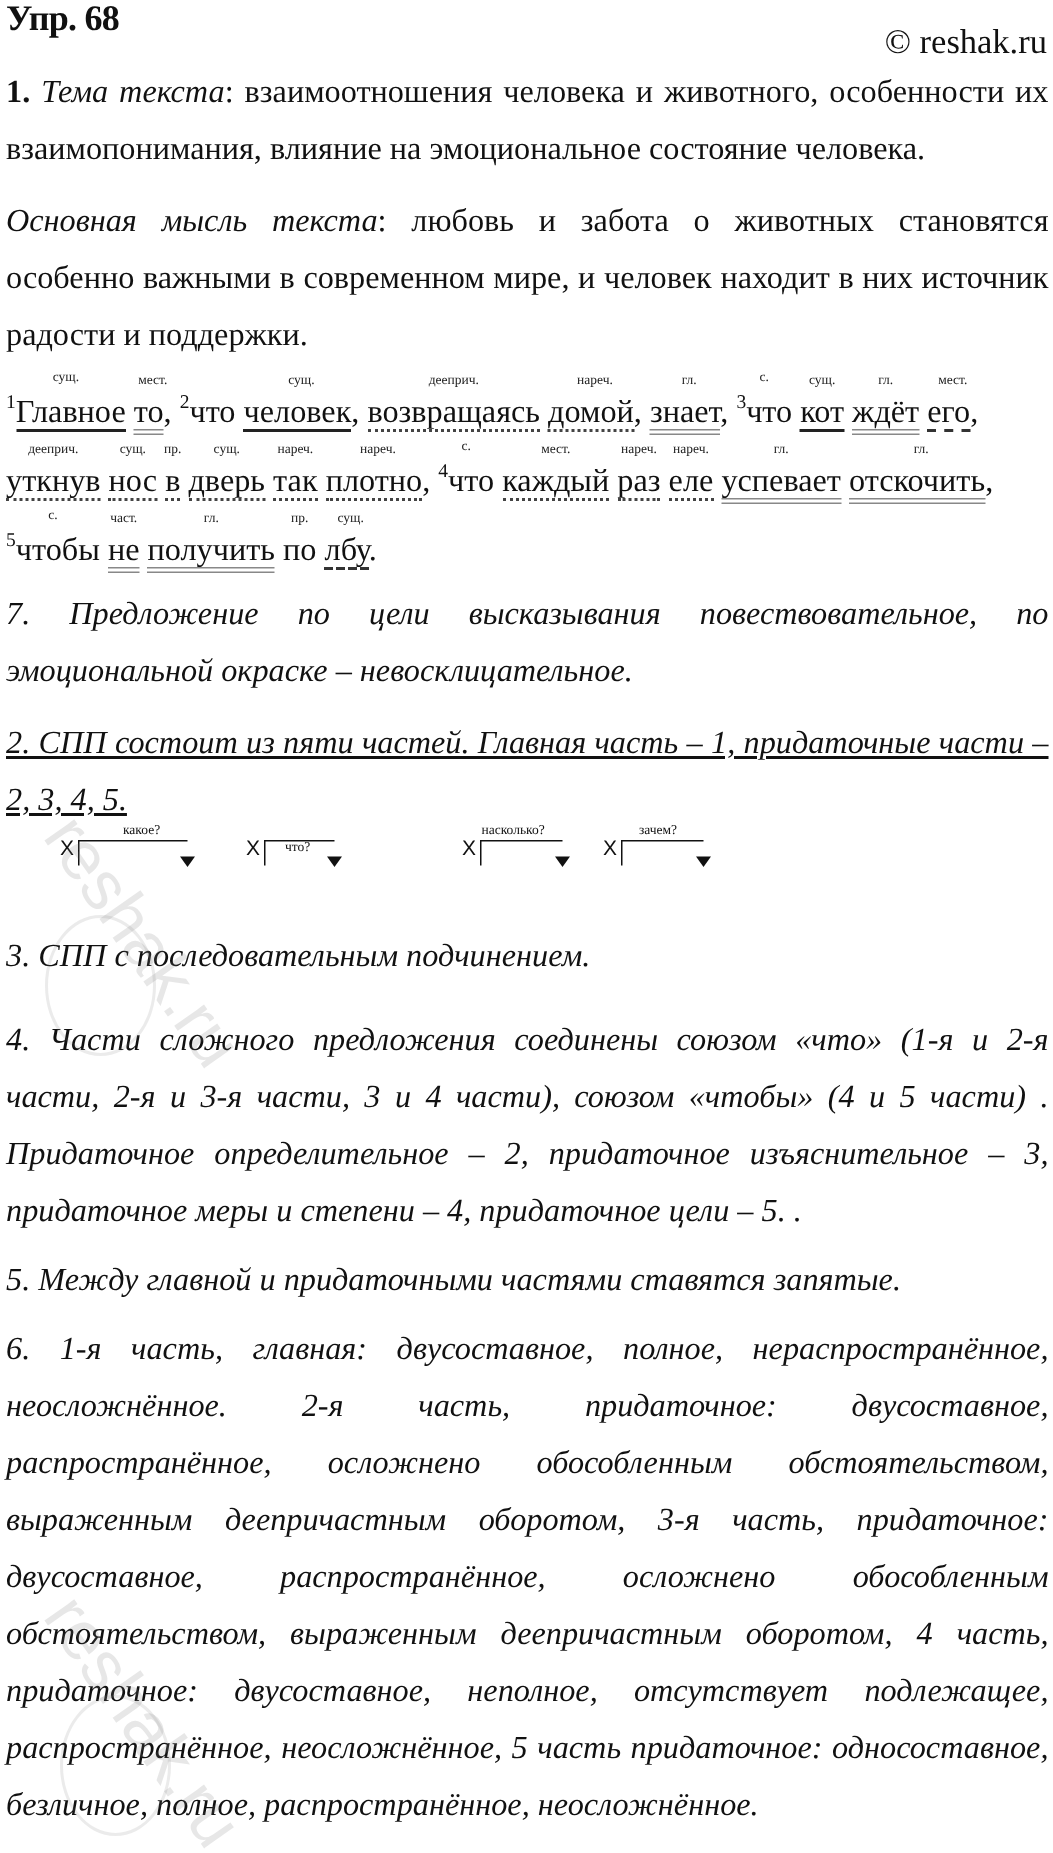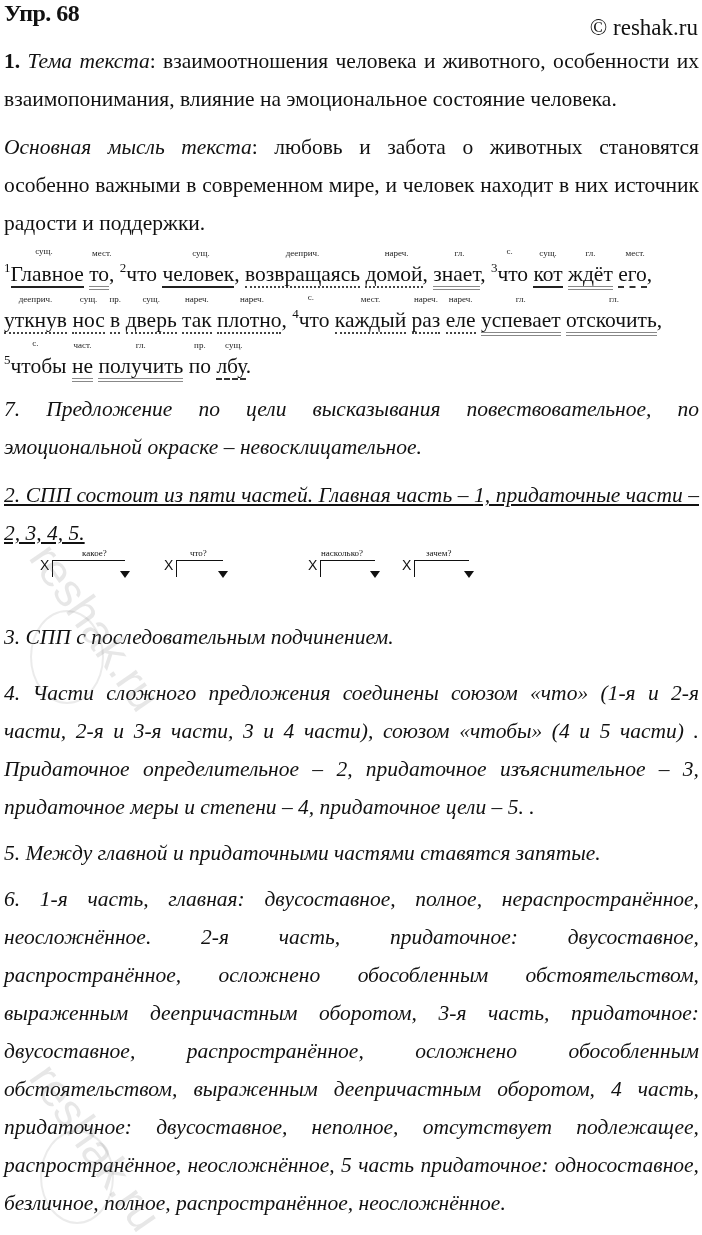--- a/index.html
+++ b/index.html
@@ -61,21 +61,21 @@
 
 <div class="para" style="top:390px;" data-name="point-1">7. Предложение по цели высказывания повествовательное, по эмоциональной окраске – невосклицательное.</div>
 <div class="para it" style="top:476px;text-decoration:underline;" data-name="point-2">2. СПП состоит из пяти частей. Главная часть – 1, придаточные части – 2, 3, 4, 5.</div>
 <style>.para.it, [data-name="point-1"], [data-name^="point-"]{font-style:italic;}</style>
 
 <div class="scheme" data-name="sentence-scheme">
   <span class="q" style="left:78px;" data-name="question-label-1">какое?</span>
   <span class="xmark" style="left:36px;" data-name="x-mark-1">X</span>
   <div class="arrow" style="left:48px; width:72px;" data-name="arrow-1"></div>
 
-  <span class="q" style="left:186px;" data-name="question-label-2">что?</span>
+  <span class="q" style="left:186px;margin-top:11px;" data-name="question-label-2">что?</span>
   <span class="xmark" style="left:160px;" data-name="x-mark-2">X</span>
   <div class="arrow" style="left:172px; width:46px;" data-name="arrow-2"></div>
 
   <span class="q" style="left:317px;" data-name="question-label-3">насколько?</span>
   <span class="xmark" style="left:304px;" data-name="x-mark-3">X</span>
   <div class="arrow" style="left:316px; width:54px;" data-name="arrow-3"></div>
 
   <span class="q" style="left:422px;" data-name="question-label-4">зачем?</span>
   <span class="xmark" style="left:398px;" data-name="x-mark-4">X</span>
   <div class="arrow" style="left:410px; width:54px;" data-name="arrow-4"></div>

